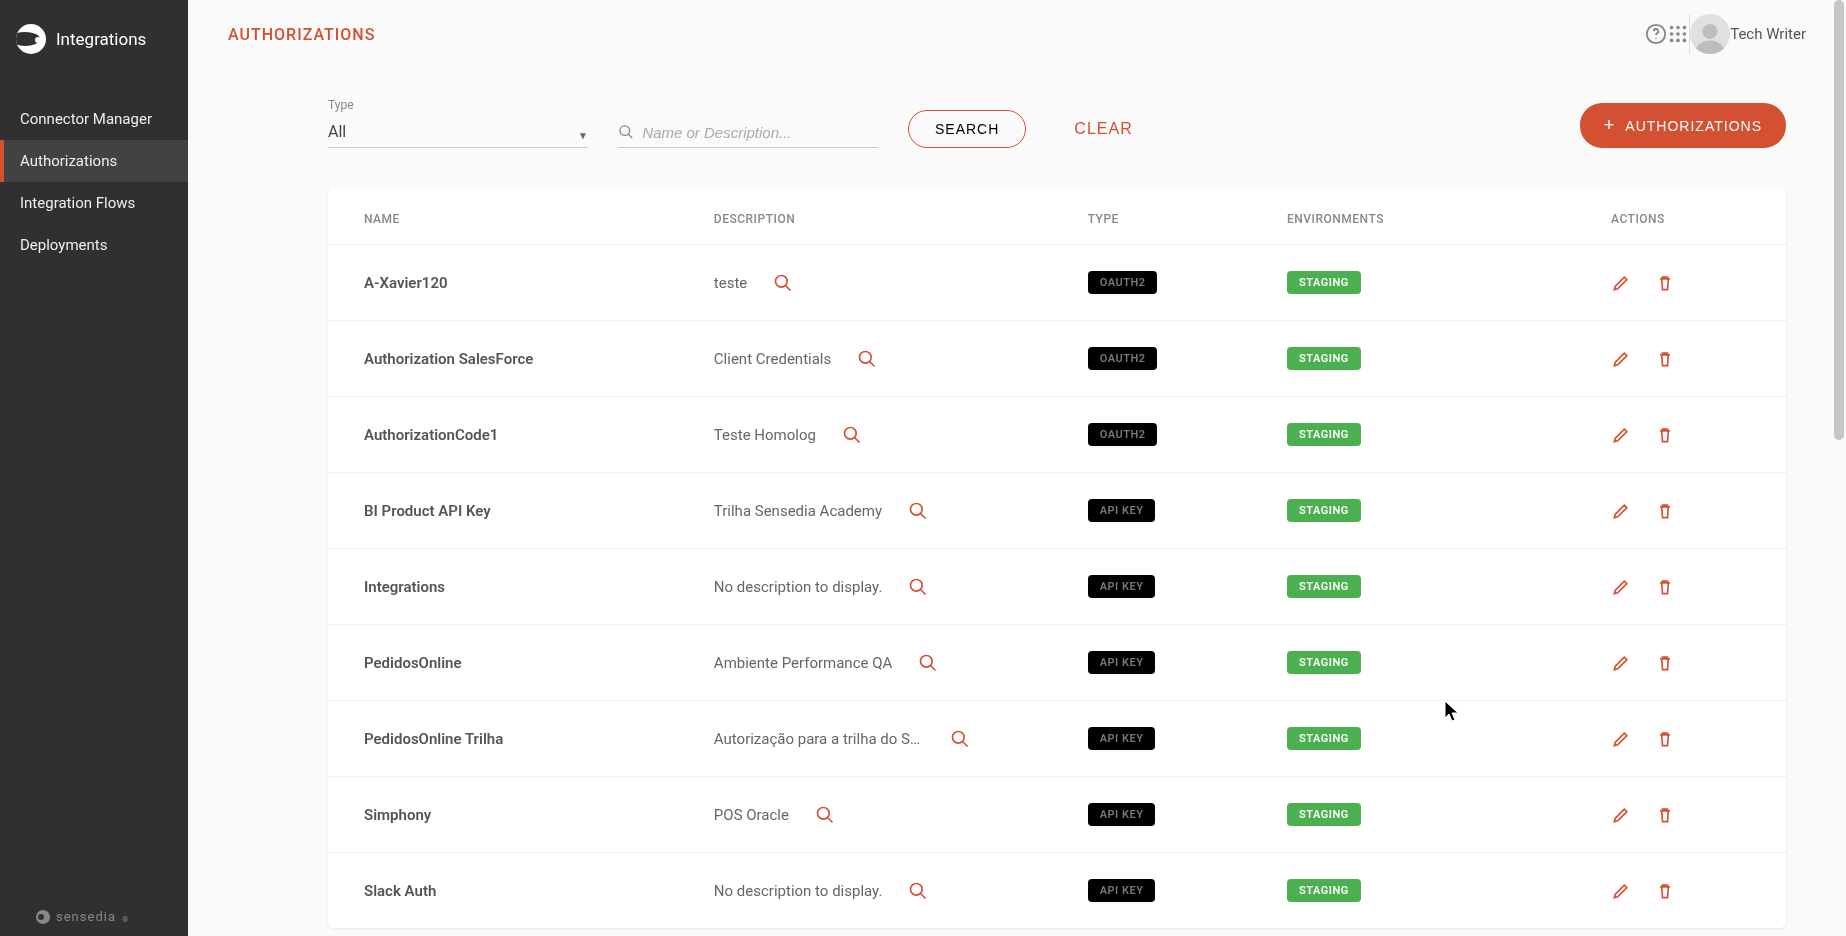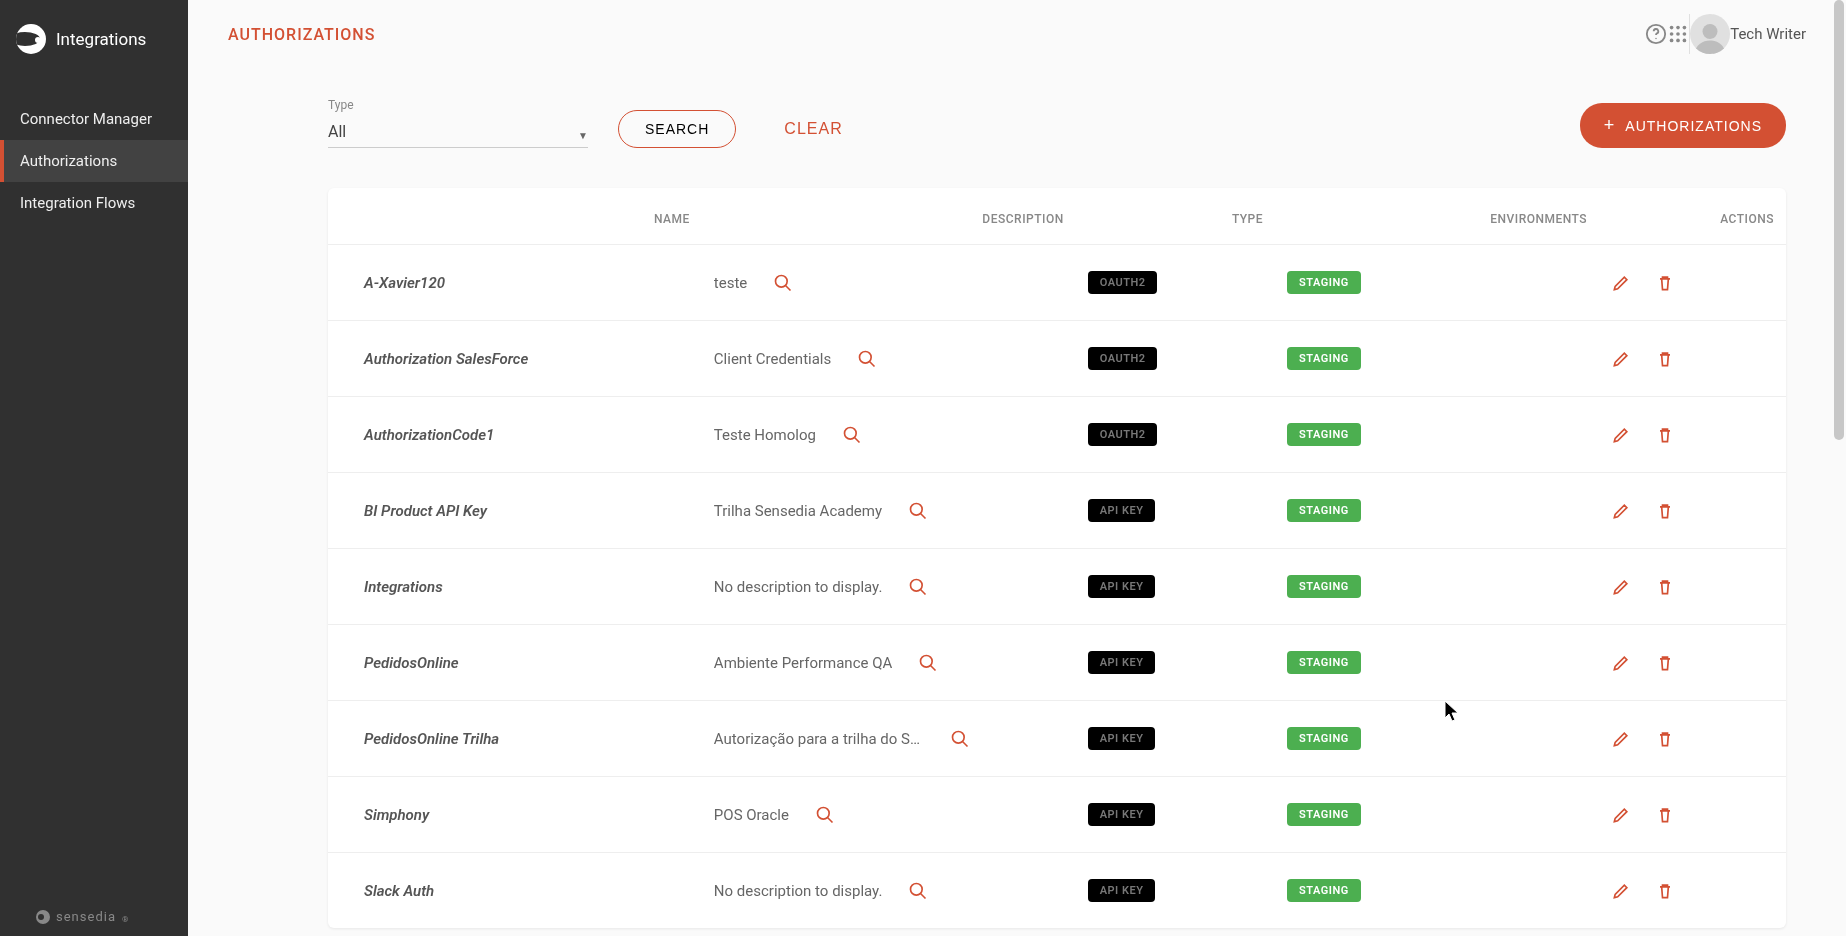--- a/index.html
+++ b/index.html
@@ -201,36 +201,36 @@
   .btn-primary .plus{ font-size:18px; font-weight:400; }
 
   .card {
     background:#fff;
     margin: 10px 60px 40px 140px;
     border-radius:6px;
     box-shadow: 0 1px 3px rgba(0,0,0,0.08);
   }
   .tbl { width:100%; border-collapse:collapse; }
   .tbl th {
-    text-align:right;
+    text-align:left;
     font-size:12px;
     color:#888;
     font-weight:500;
     letter-spacing:0.5px;
     padding: 24px 12px 18px 12px;
   }
   .tbl th:first-child, .tbl td:first-child { padding-left: 36px; }
   .tbl td {
     padding: 26px 12px;
     border-top:1px solid #eee;
     font-size:15px;
     color:#666;
     vertical-align:middle;
   }
-  .tbl td.name { color:#555; font-weight:600;font-style:italic; }
+  .tbl td.name { color:#555; font-weight:600; }
   .tbl td.desc { max-width:220px; white-space:nowrap; overflow:hidden; text-overflow:ellipsis; }
   .desc-wrap{ display:flex; align-items:center; gap:26px; }
   .desc-text{ max-width:210px; white-space:nowrap; overflow:hidden; text-overflow:ellipsis; display:inline-block;}
   .row-search-icon { width:20px;height:20px; stroke:#d35033; flex-shrink:0; cursor:pointer;}
   .tag {
     display:inline-block;
     padding:5px 12px;
     border-radius:4px;
     font-size:11px;
     font-weight:600;
@@ -277,20 +277,21 @@
 
 <aside class="sidebar">
   <div class="sidebar-header">
     <div class="logo-mark"></div>
     <div class="logo-text">Integrations</div>
   </div>
   <ul class="nav-list" id="nav-list">
       <li class="nav-item">Connector Manager</li>
       <li class="nav-item active">Authorizations</li>
       <li class="nav-item">Integration Flows</li>
+      <li class="nav-item">Deployments</li>
     </ul>
   <div class="sidebar-footer">
     <div class="footer-logo">
       <span class="dot"></span>
       <span>sensedia</span>
         <span class="tm">®</span>
     </div>
   </div>
 </aside>
 
@@ -327,20 +328,27 @@
   </div>
 
   <div class="filters">
     <div class="field">
       <span class="field-label">Type</span>
       <div class="select-box">
         <span>All</span>
         <span class="tri">▼</span>
       </div>
     </div>
+    <div class="search-box">
+      <svg class="search-glyph" viewBox="0 0 24 24" fill="none" stroke-width="2">
+          <circle cx="10" cy="10" r="7"></circle>
+          <line x1="21" y1="21" x2="15" y2="15"></line>
+        </svg>
+      <input type="text" placeholder="Name or Description..." style="">
+    </div>
     <button class="btn-outlined">SEARCH</button>
     <button class="btn-text">CLEAR</button>
     <button class="btn-primary">
       <span class="plus">+</span>
       <span>AUTHORIZATIONS</span>
     </button>
   </div>
 
   <div class="card">
     <table class="tbl">

